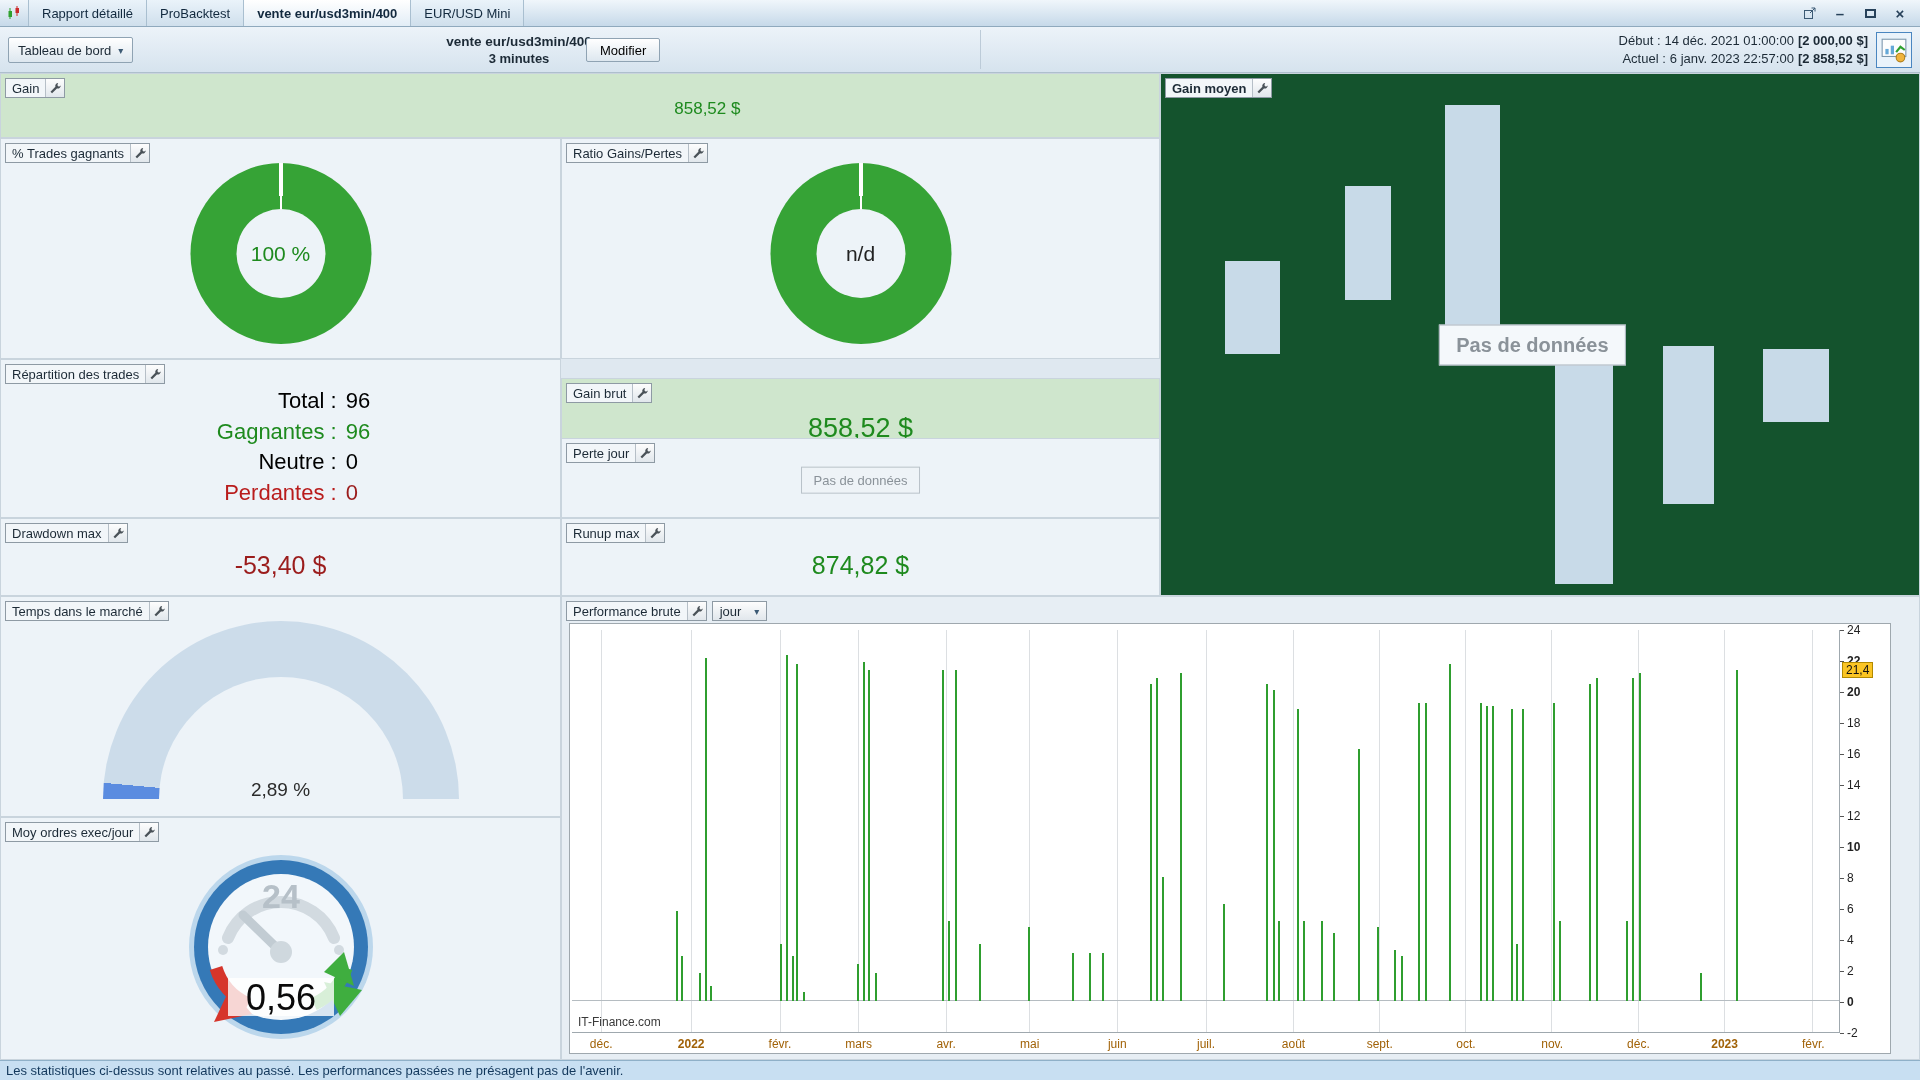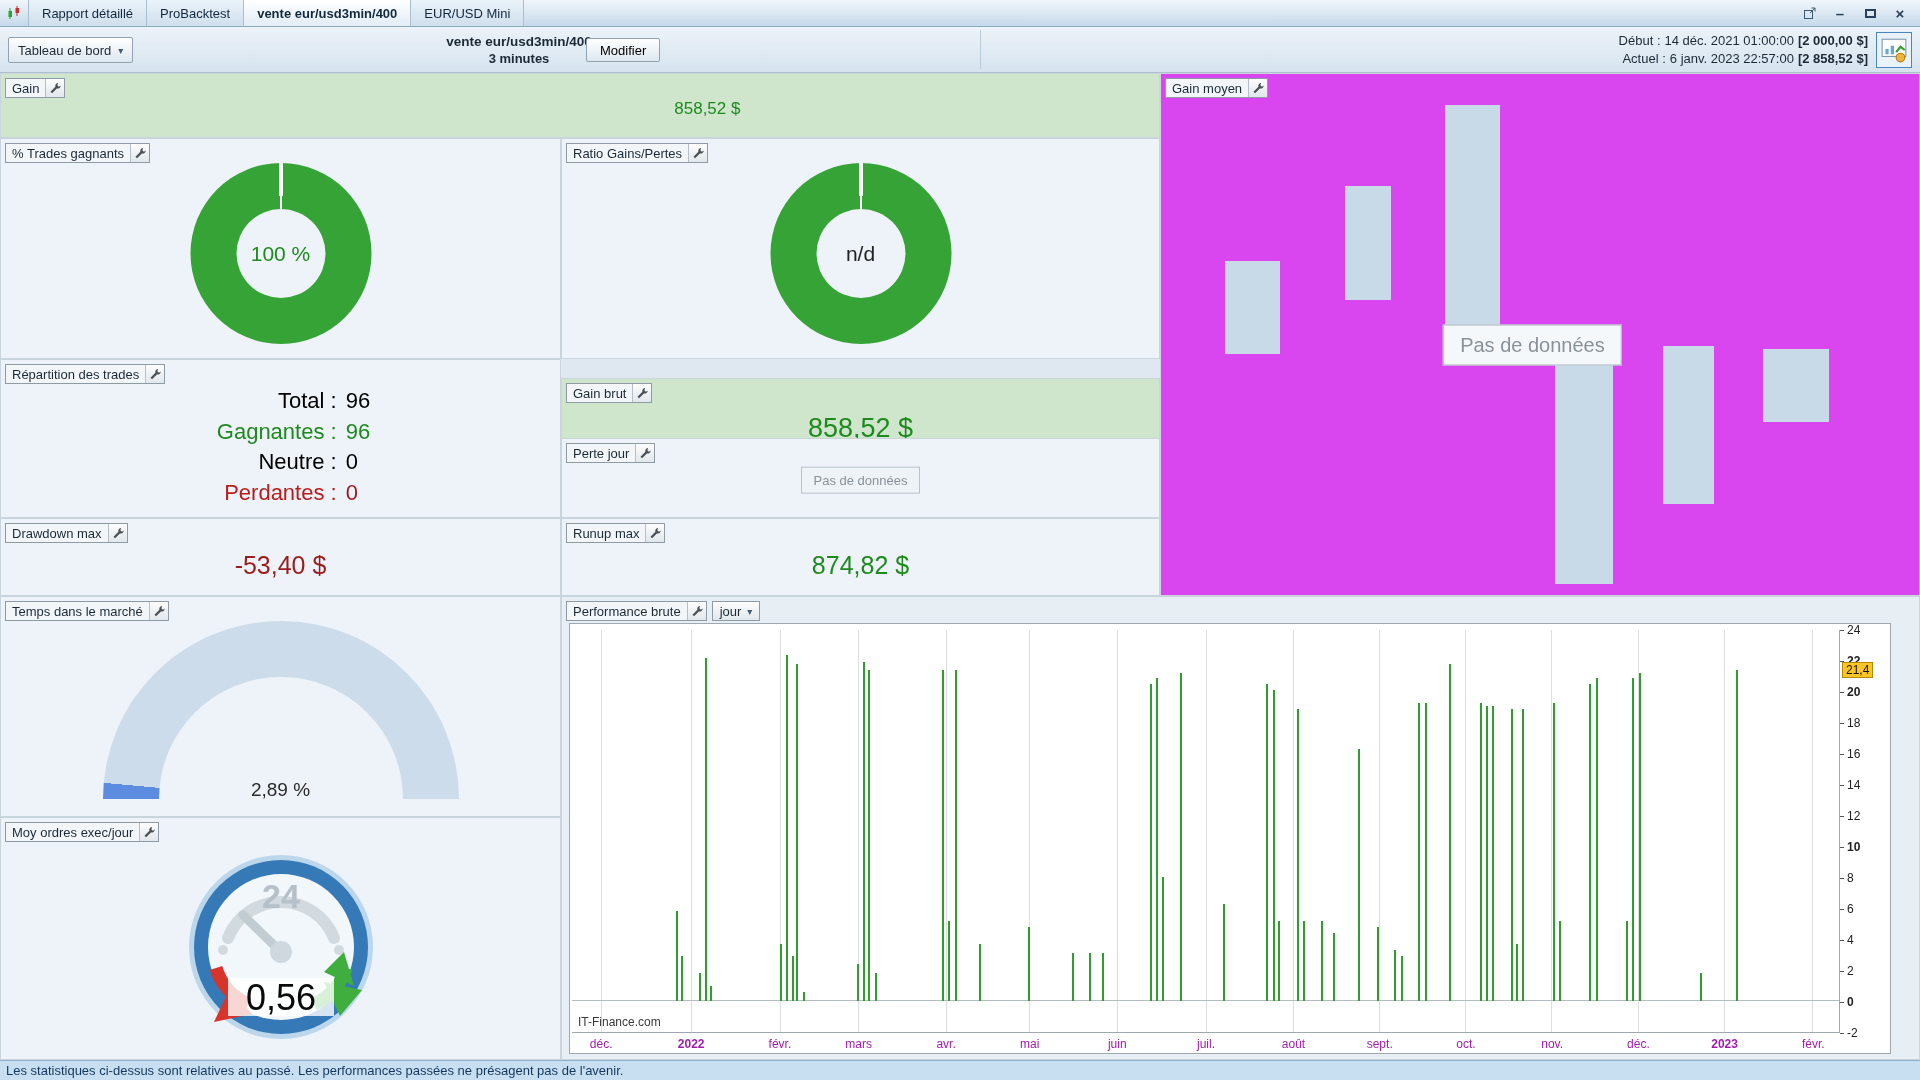--- a/index.html
+++ b/index.html
@@ -37,31 +37,31 @@
   .tb-sep { position:absolute; top:3px; bottom:3px; width:1px; background:#bccbd8; }
   .dates { position:absolute; right:52px; top:5px; font-size:13px; line-height:18px; text-align:right; color:#1c2a36; }
   .dates b { margin-left:4px; }
   .dates .dl { margin-right:4px; }
   .tool-icon { position:absolute; right:8px; top:5px; width:36px; height:36px;
     border:1px solid #4a86c0; background:#eaf3fb; display:flex; align-items:center; justify-content:center; cursor:pointer; }
 
   
   .panel { position:absolute; background:#edf3f8; border:1px solid #c9d4dd; }
   .band-green { background:#cfe6cd; }
-  .panel-gm { background:#d946ef; }
+  .panel-gm { background:#14532d;font-weight:bold; }
   .panel-perf { background:#e7eef4; }
 
   .tag { display:flex; align-items:center; height:20px; background:#f2f6f9;
     border:1px solid #8e9aa4; padding-left:6px; font-size:13px; color:#1c2a36; z-index:6; }
   .tag.abs { position:absolute; top:4px; left:4px; }
   .tag-wrench { width:19px; height:18px; margin-left:6px; border:none; border-left:1px solid #b6bfc7;
     background:linear-gradient(#fdfdfd,#e1e7ec); display:flex; align-items:center; justify-content:center;
     cursor:pointer; padding:0; }
   .tagrow { position:absolute; top:4px; left:4px; display:flex; gap:5px; z-index:6; }
-  .period-dd { display:flex; align-items:center; gap:6px; height:20px; padding:0 7px;
+  .period-dd { display:flex; align-items:center; gap:13px; height:20px; padding:0 7px;
     background:linear-gradient(#fdfdfd,#e1e7ec); border:1px solid #8e9aa4; font-size:13px; cursor:pointer; }
 
   .gain-band-value { position:absolute; left:61%; top:50%; transform:translate(-50%,-34%);
     font-size:17px; }
   .big-center { position:absolute; left:0; right:0; text-align:center; }
   .gross-gain-value { top:34px; font-size:27px; }
   .dd-value { top:32px; font-size:25px; }
   .nodata-box { position:absolute; left:50%; top:50%; transform:translate(-50%,-42%);
     background:#eef3f7; border:1px solid #b9c2c9; color:#8a9299; font-size:13px; padding:5px 12px; white-space:nowrap; }
   .nodata-big { position:absolute; left:49%; top:52%; transform:translate(-50%,-50%); z-index:3;
@@ -102,21 +102,21 @@
   .vgrid { position:absolute; top:0; bottom:0; width:1px; background:#dcdfe2; }
   .zero-line { position:absolute; left:0; right:0; height:1px; background:#b5bcc1; }
   .pbar { position:absolute; width:2px; }
   .yaxis { position:absolute; top:6px; bottom:20px; right:0; width:50px; }
   .ylabel { position:absolute; left:7px; transform:translateY(-50%); font-size:12px; color:#222; }
   .ylabel.bold { font-weight:bold; }
   .ylabel::before { content:""; position:absolute; left:-7px; top:50%; width:4px; height:1px; background:#555; }
   .ymarker { position:absolute; left:2px; transform:translateY(-50%); border:1px solid #b28a00;
     font-size:12px; padding:0 3px; color:#111; }
   .xaxis { position:absolute; left:2px; right:50px; bottom:0; height:20px; }
-  .xlabel { position:absolute; top:4px; transform:translateX(-50%); font-size:12px; color:#a21caf; white-space:nowrap; }
+  .xlabel { position:absolute; top:4px; transform:translateX(-50%); font-size:12px; color:#a16207; white-space:nowrap; }
   .xlabel.bold { font-weight:bold; }
   .watermark { position:absolute; left:8px; bottom:24px; font-size:12px; color:#3a3a3a; }
 
   
   .statusbar { position:absolute; left:0; top:1060px; width:1920px; height:20px;
     background:#c8dff2; border-top:1px solid #8fb0c8; display:flex; align-items:center;
     padding-left:6px; font-size:13px; color:#13385c; }
 </style>
 </head>
 <body>

